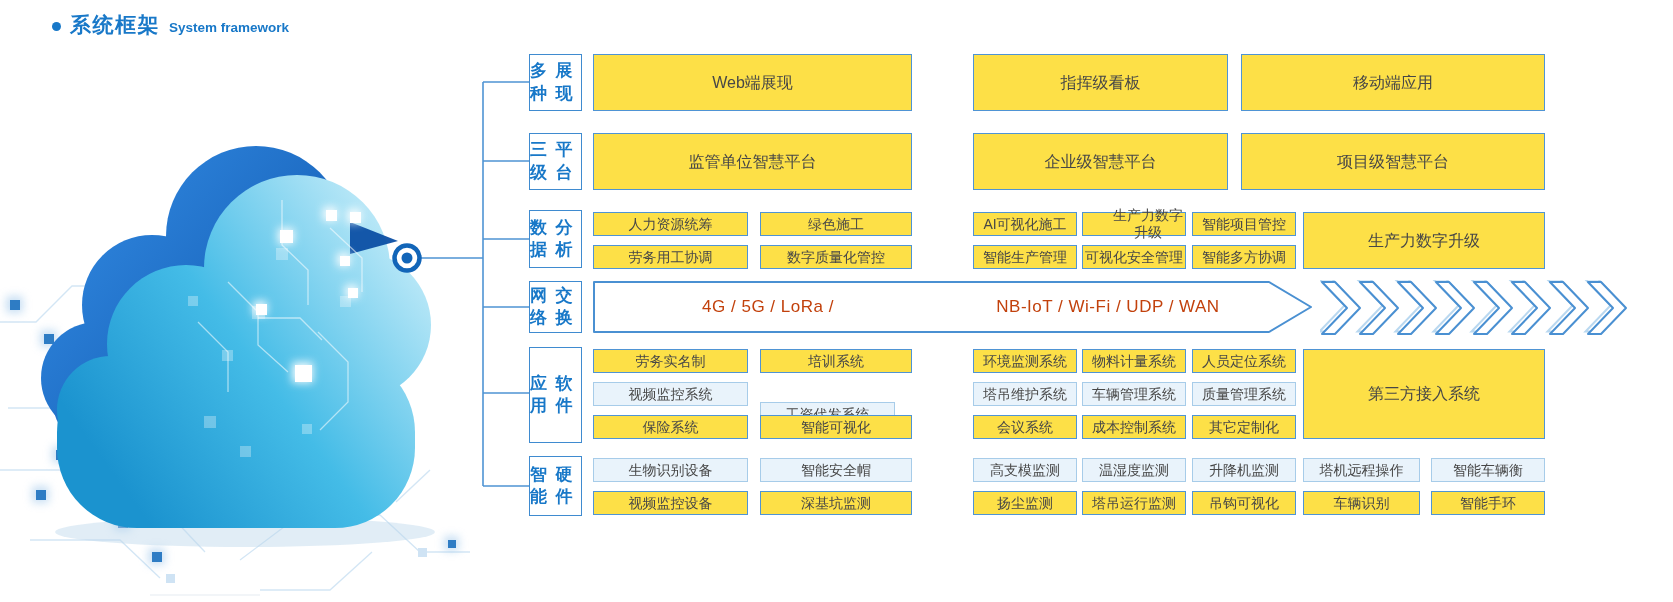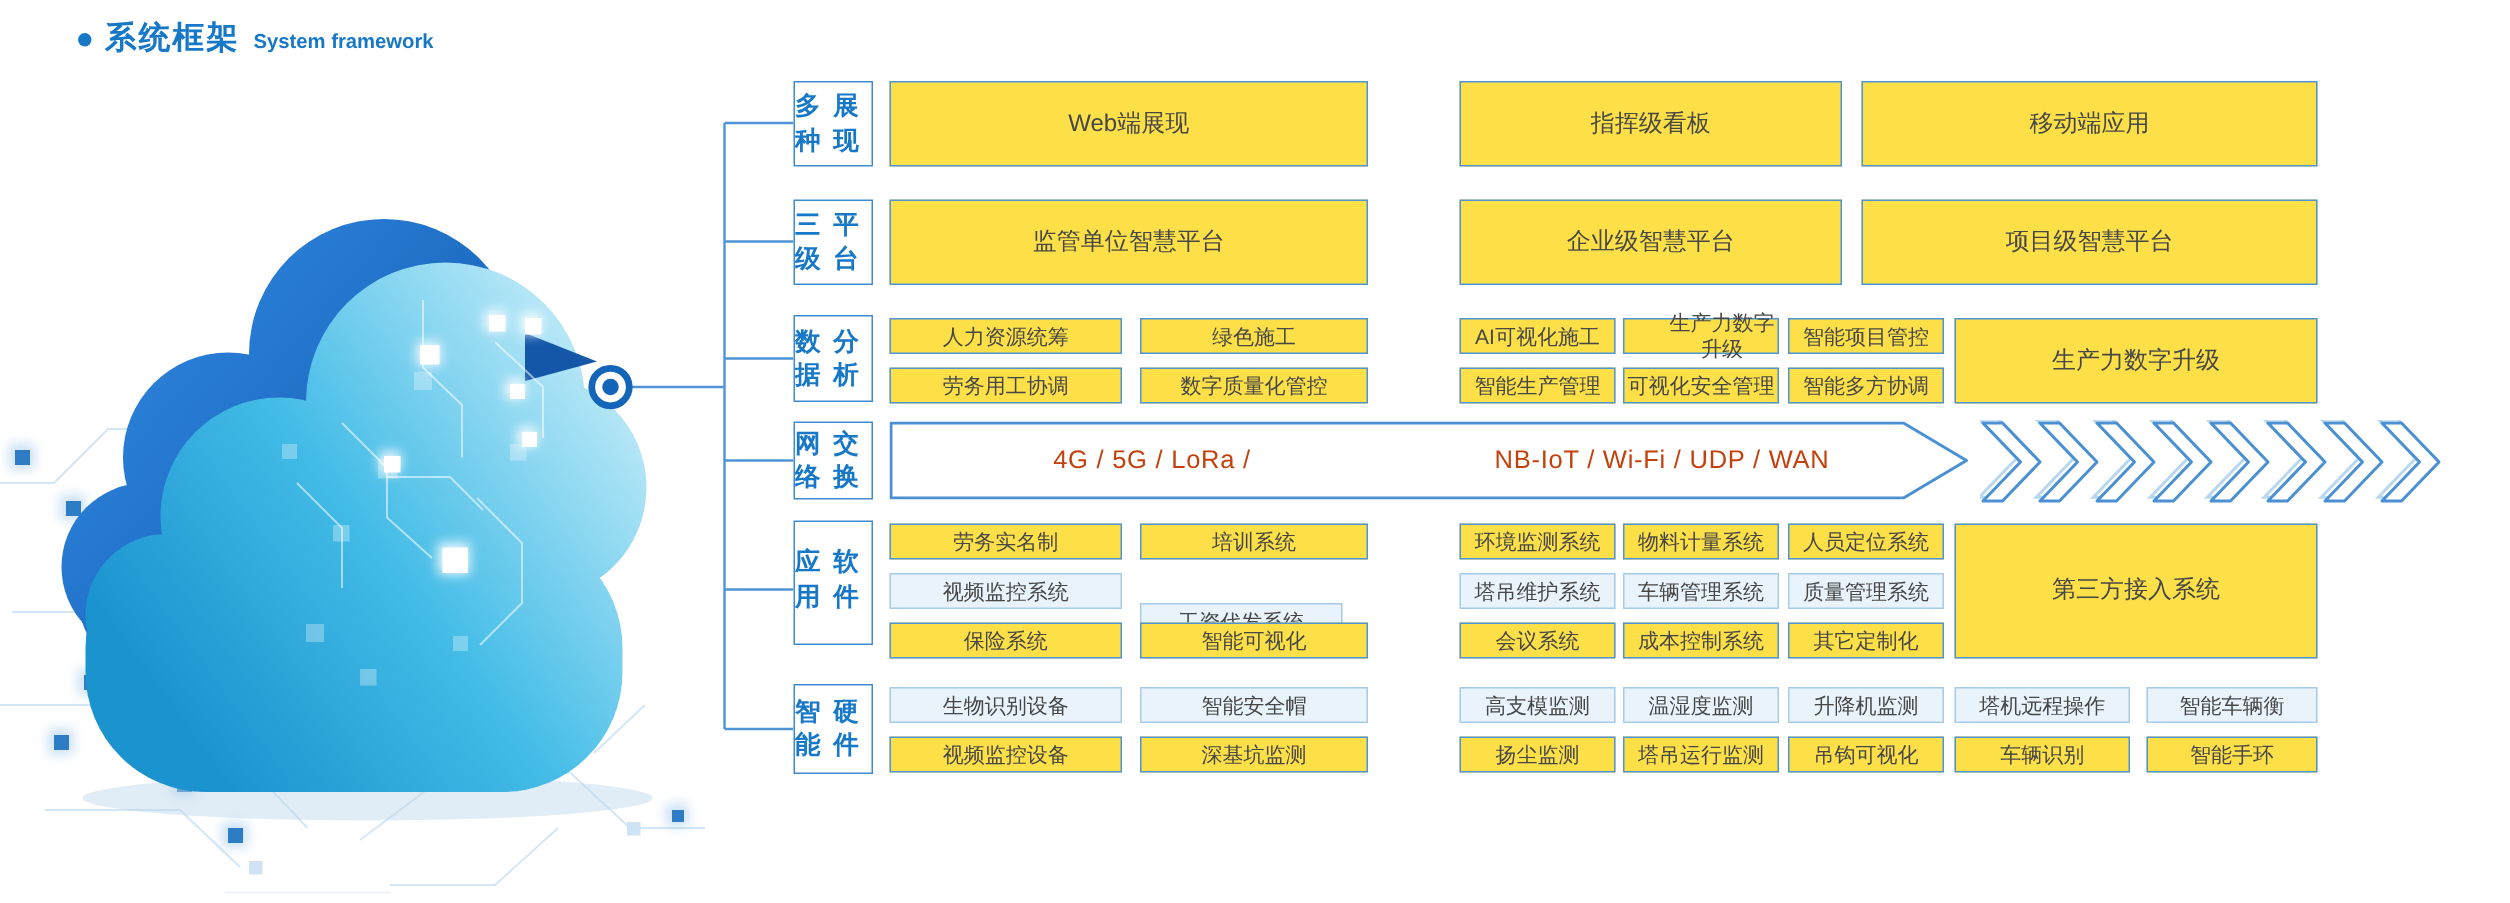--- a/index.html
+++ b/index.html
@@ -209,21 +209,21 @@
     <div class="node small" style="left: 1082px; top: 212px; width: 104px; height: 24px; padding-left: 28px;">生产力数字升级</div>
     <div class="node small" style="left: 1192px; top: 212px; width: 104px; height: 24px;">智能项目管控</div>
     <div class="node small" style="left: 973px; top: 245px; width: 104px; height: 24px;">智能生产管理</div>
     <div class="node small" style="left: 1082px; top: 245px; width: 104px; height: 24px;">可视化安全管理</div>
     <div class="node small" style="left: 1192px; top: 245px; width: 104px; height: 24px;">智能多方协调</div>
     <div class="node side" style="left: 1303px; top: 212px; width: 242px; height: 57px;">生产力数字升级</div>
     <div class="cat" style="left: 529px; top: 281px; width: 53px; height: 52px;">
       <span>网络</span>
       <span>交换</span>
     </div>
-    <div class="cat" style="left: 529px; top: 347px; width: 53px; height: 83px; font-family: Liberation Mono, monospace;">
+    <div class="cat" style="left: 529px; top: 347px; width: 53px; height: 96px;">
       <span>应用</span>
       <span>软件</span>
     </div>
     <div class="node small" style="left: 593px; top: 349px; width: 155px; height: 24px;">劳务实名制</div>
     <div class="node small" style="left: 760px; top: 349px; width: 152px; height: 24px;">培训系统</div>
     <div class="node small tint" style="left: 593px; top: 382px; width: 155px; height: 24px;">视频监控系统</div>
     <div class="node small tint" style="left: 760px; top: 402px; width: 135px; height: 24px;">工资代发系统</div>
     <div class="node small" style="left: 593px; top: 415px; width: 155px; height: 24px;">保险系统</div>
     <div class="node small" style="left: 760px; top: 415px; width: 152px; height: 24px;">智能可视化</div>
     <div class="node small" style="left: 973px; top: 349px; width: 104px; height: 24px;">环境监测系统</div>

